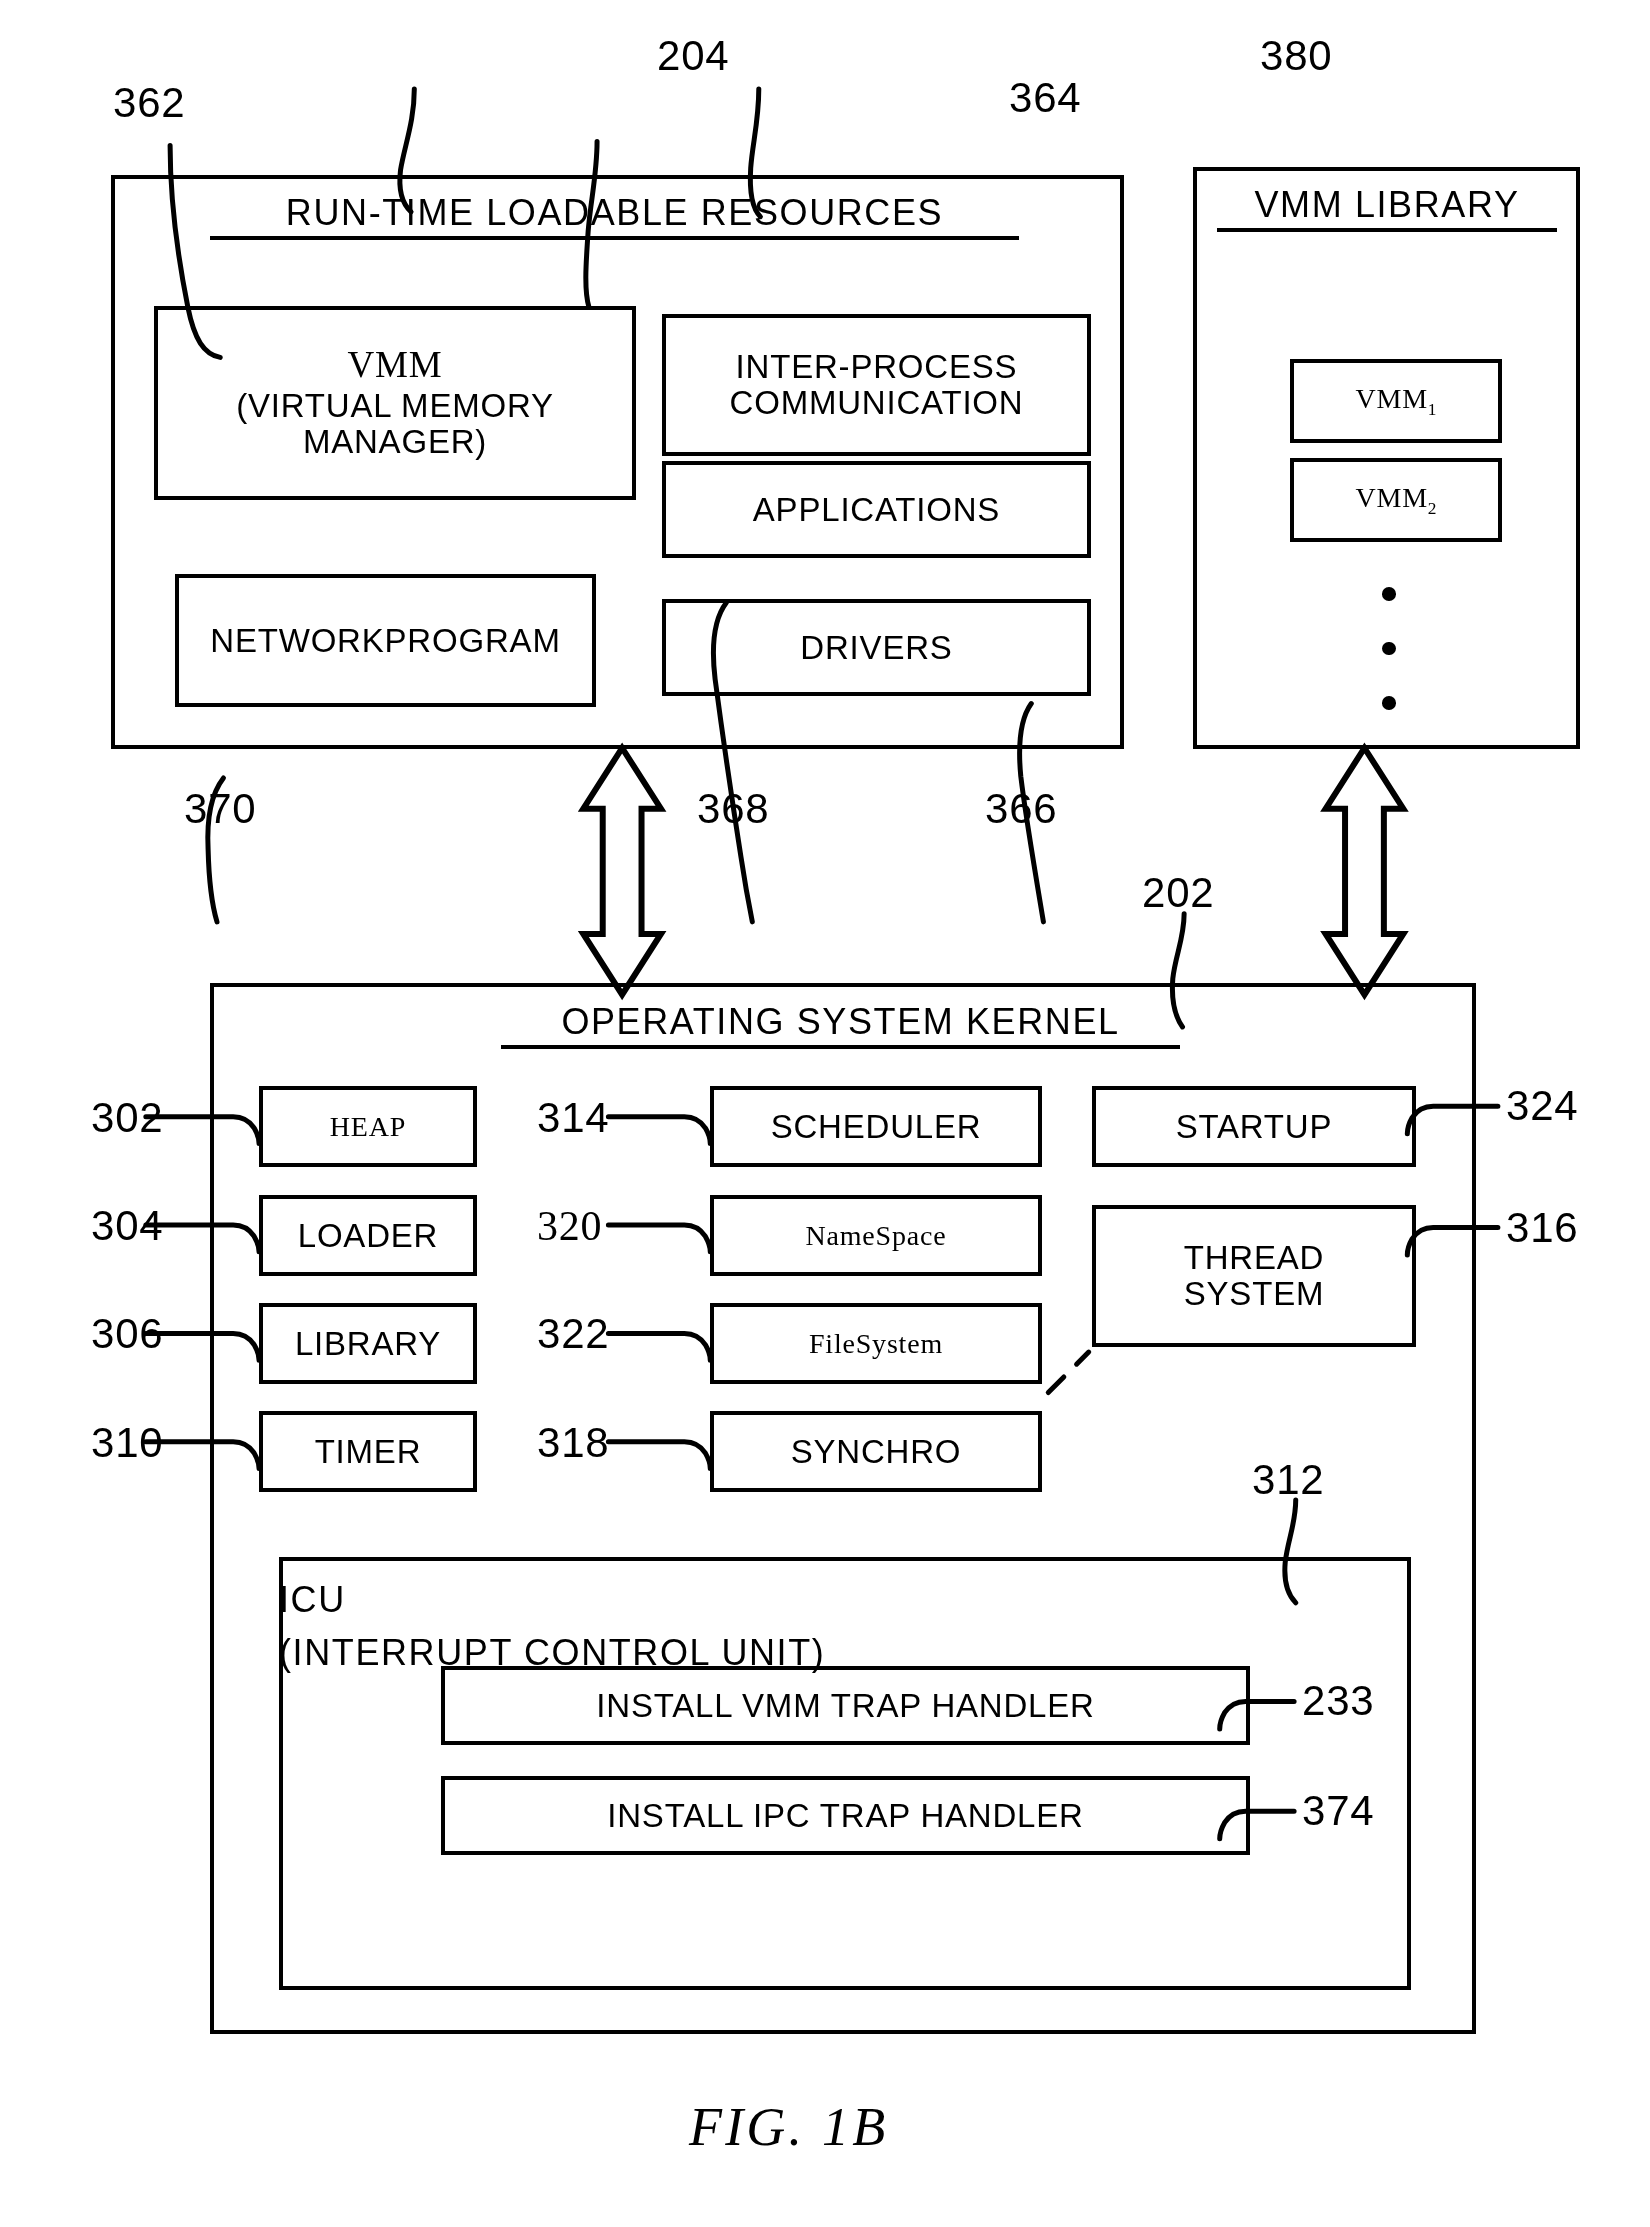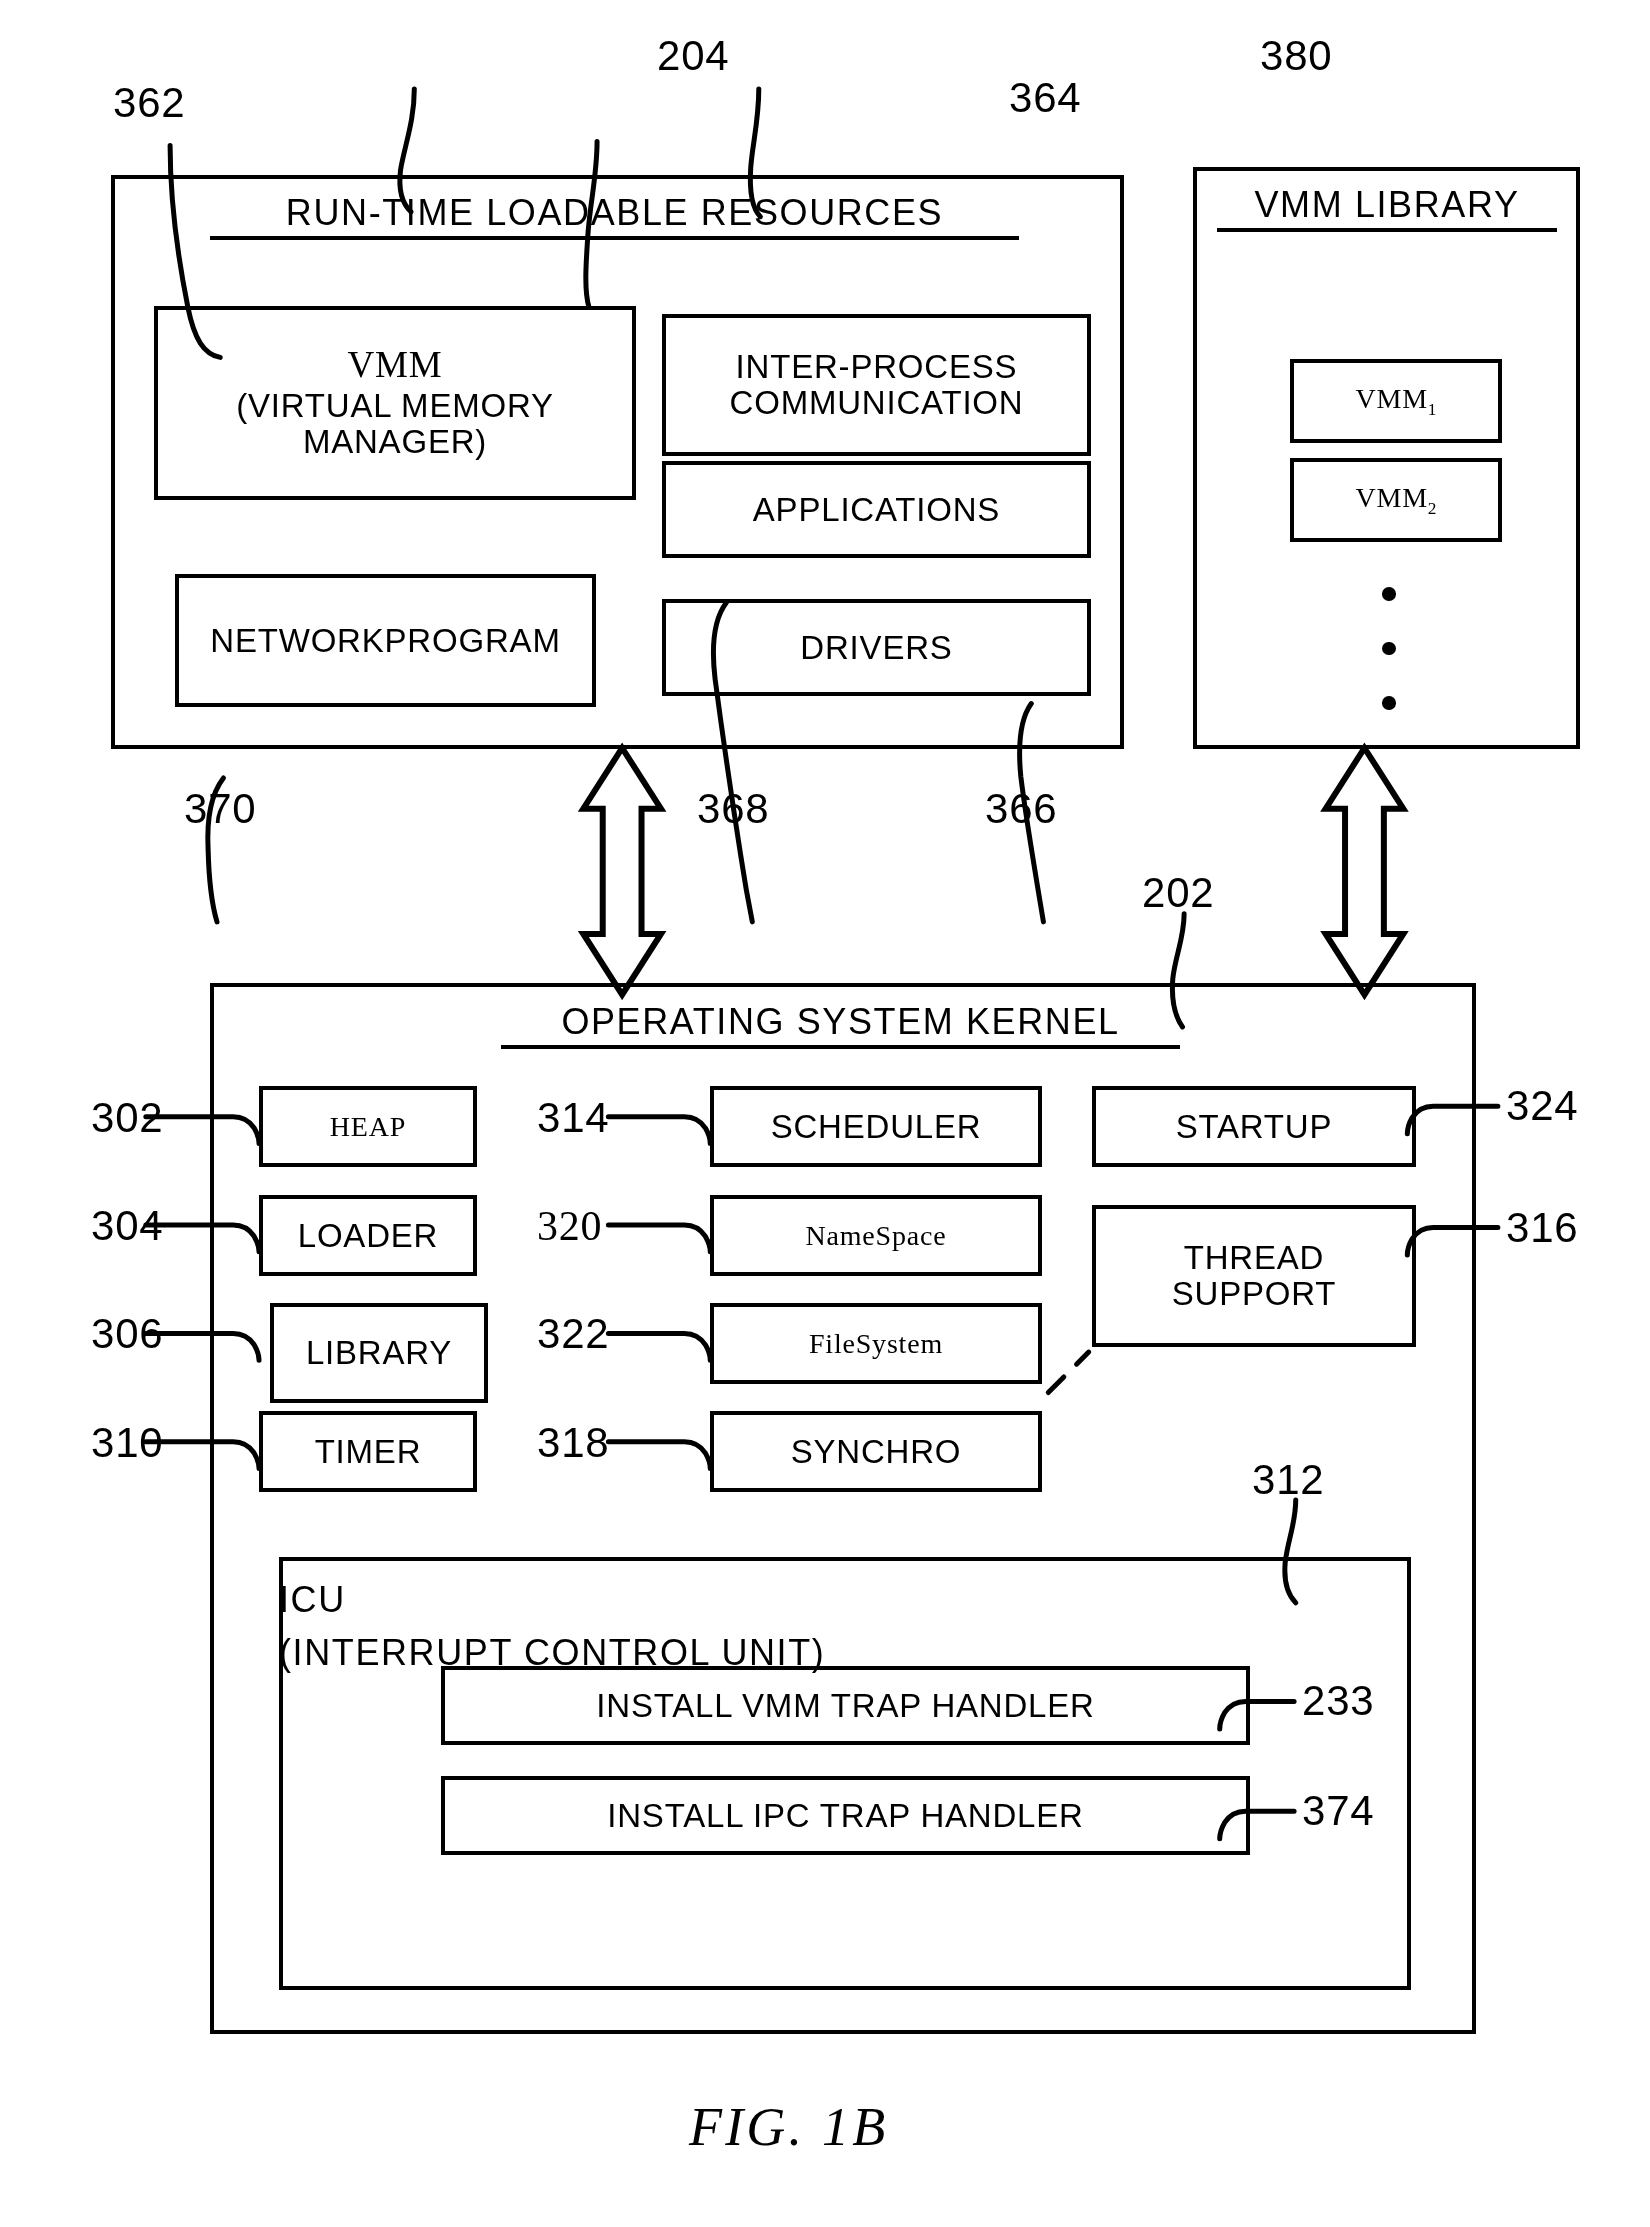--- a/index.html
+++ b/index.html
@@ -229,21 +229,21 @@
   <div class="abs outer-box" style="left:210px; top:983px; width:1266px; height:1051px;"></div>
 
   <div class="heading" style="left:501px; top:1001px; width:679px;">OPERATING  SYSTEM  KERNEL</div>
 
   <div class="abs inner-box" style="left:259px; top:1086px; width:218px; height:81px;">
     <span class="serif-label">HEAP</span>
   </div>
   <div class="abs inner-box" style="left:259px; top:1195px; width:218px; height:81px;">
     <span class="box-label">LOADER</span>
   </div>
-  <div class="abs inner-box" style="left:270px; top:1303px; width:218px; height:100px;">
+  <div class="abs inner-box" style="left:259px; top:1303px; width:218px; height:81px;">
     <span class="box-label">LIBRARY</span>
   </div>
   <div class="abs inner-box" style="left:259px; top:1411px; width:218px; height:81px;">
     <span class="box-label">TIMER</span>
   </div>
 
   <div class="abs inner-box" style="left:710px; top:1086px; width:332px; height:81px;">
     <span class="box-label">SCHEDULER</span>
   </div>
   <div class="abs inner-box" style="left:710px; top:1195px; width:332px; height:81px;">
@@ -254,21 +254,21 @@
   </div>
   <div class="abs inner-box" style="left:710px; top:1411px; width:332px; height:81px;">
     <span class="box-label">SYNCHRO</span>
   </div>
 
   <div class="abs inner-box" style="left:1092px; top:1086px; width:324px; height:81px;">
     <span class="box-label">STARTUP</span>
   </div>
   <div class="abs inner-box" style="left:1092px; top:1205px; width:324px; height:142px; flex-direction:column;">
     <span class="box-label">THREAD</span>
-    <span class="box-label">SUPPORT</span>
+    <span class="box-label">SYSTEM</span>
   </div>
 
   <div class="abs sub-box" style="left:279px; top:1557px; width:1132px; height:433px;"></div>
 
   <div class="abs" style="left:279px; top:1581px; width:1132px; text-align:left;">
     <div class="box-label" style="font-size:36px; letter-spacing:1.6px;">ICU</div>
     <div class="box-label" style="font-size:36px; letter-spacing:1.6px; margin-top:14px;">(INTERRUPT  CONTROL  UNIT)</div>
   </div>
 
   <div class="abs inner-box" style="left:441px; top:1666px; width:809px; height:79px;">

